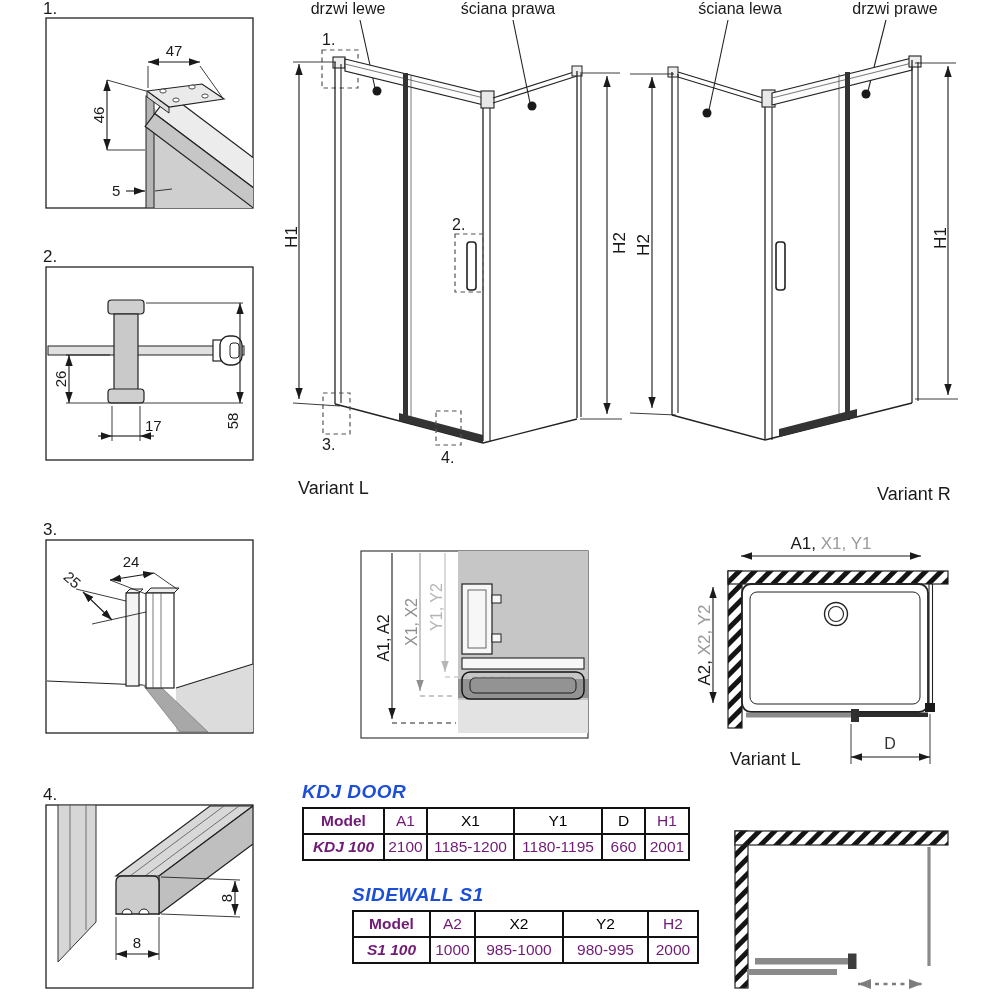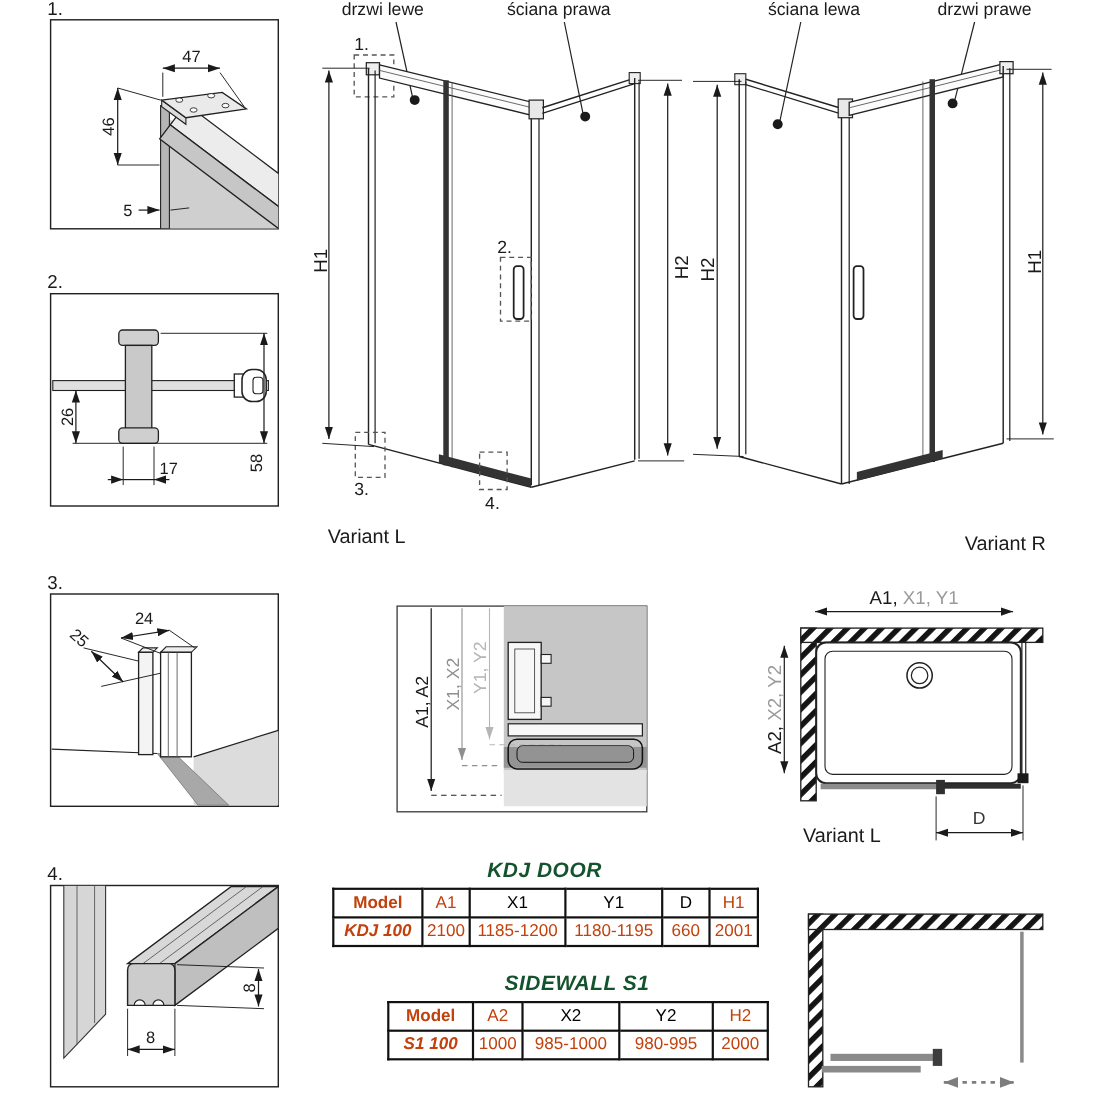--- a/index.html
+++ b/index.html
@@ -13,24 +13,24 @@
   .d  {stroke:#1a1a1a;stroke-width:1.1;fill:none;}
   .x  {stroke:#1a1a1a;stroke-width:0.85;fill:none;}
   .dashbox{stroke:#555;stroke-width:1.2;fill:none;stroke-dasharray:4.5 3.5;}
   .t15{font-size:15px;}
   .t16{font-size:16px;}
   .t17{font-size:17px;}
   .t18{font-size:18px;}
   .mid{text-anchor:middle;}
   .grayt{fill:#9a9a9a;}
   .tblwrap{position:absolute;}
-  .tbltitle{text-align:center;font-style:italic;font-weight:bold;font-size:19px;color:#14532d;
+  .tbltitle{font-style:italic;font-weight:bold;font-size:19px;color:#1d4ed8;
             margin-bottom:4px;letter-spacing:0.5px;}
   table{border-collapse:collapse;table-layout:fixed;width:100%;}
-  td{border:2px solid #111;text-align:center;font-size:15.5px;color:#c2410c;
+  td{border:2px solid #111;text-align:center;font-size:15.5px;color:#701a75;
      height:24px;padding:0;overflow:hidden;white-space:nowrap;}
   td.hmodel{font-weight:bold;}
   td.gray{color:#000000;}
   td.model{font-weight:bold;font-style:italic;}
 </style>
 </head>
 <body>
 
 <div id="page">
 <svg width="1000" height="1000" viewBox="0 0 1000 1000">

